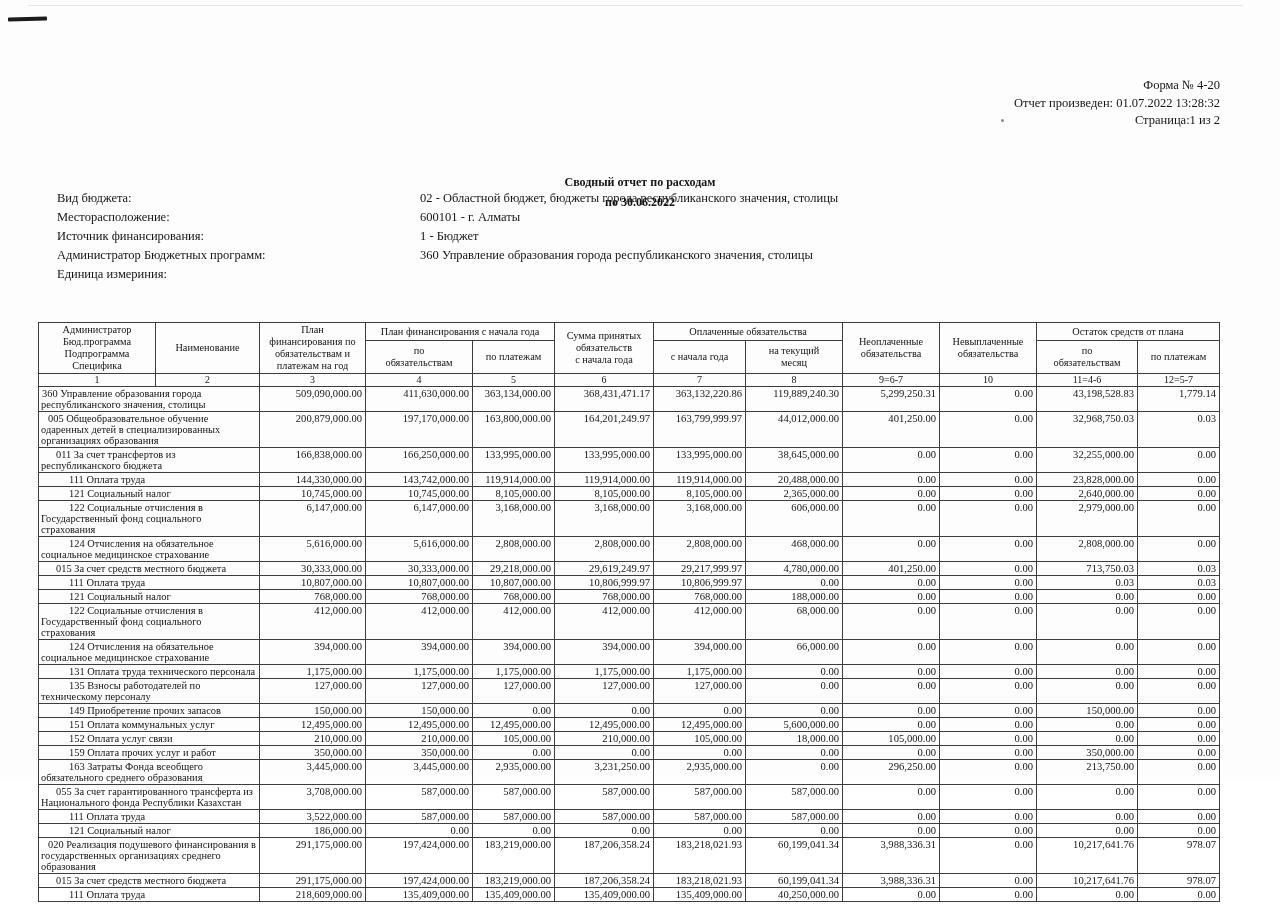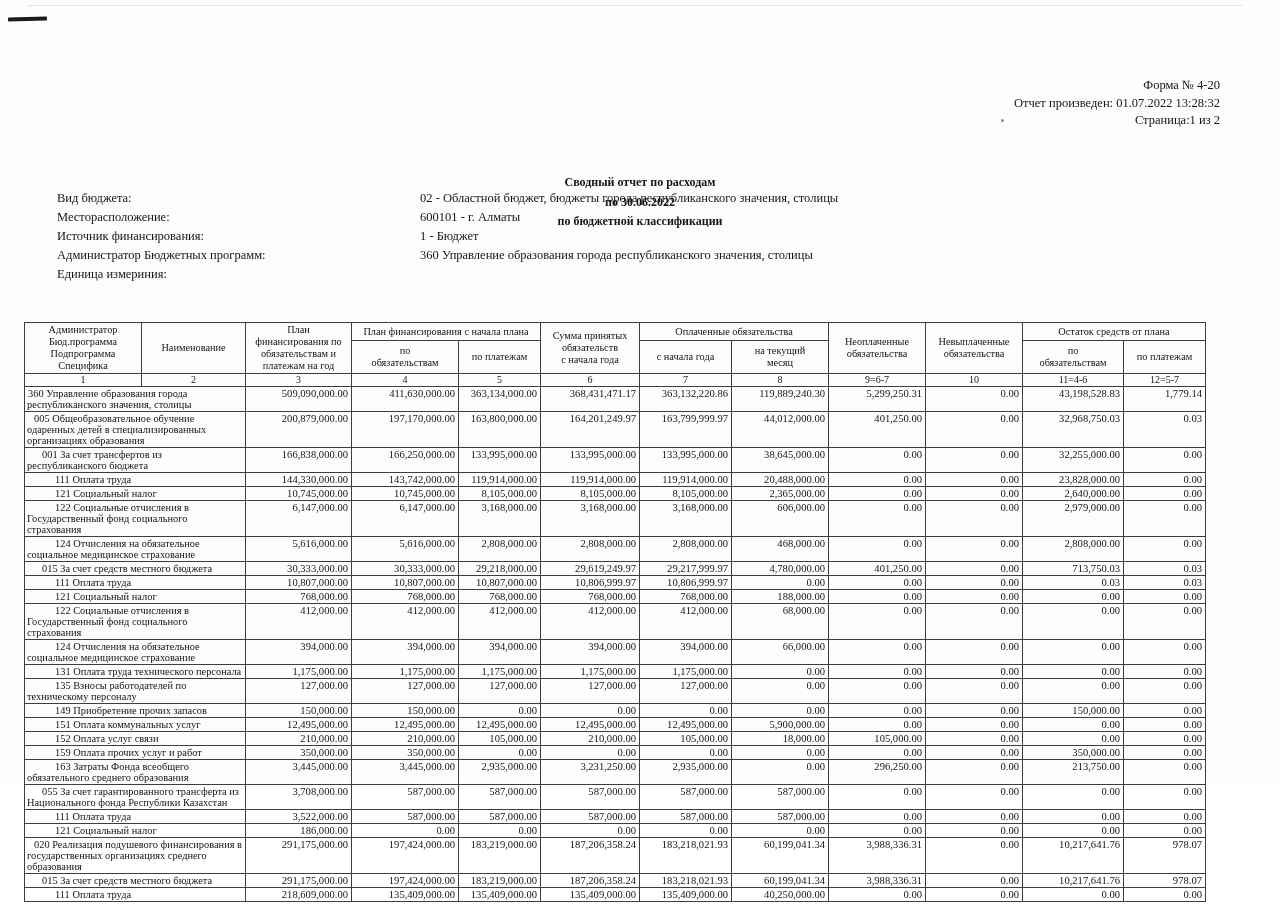--- a/index.html
+++ b/index.html
@@ -20,21 +20,21 @@
   .meta-top { position:absolute; top:77px; right:60px; text-align:right; font-size:12.5px; line-height:17.5px; }
 
   .title-block { position:absolute; top:126px; left:0; width:100%; text-align:center;
                  font-size:12px; font-weight:bold; line-height:19.5px;margin-top:47px; }
 
   .info-block { position:absolute; top:189px; left:57px; width:1160px; font-size:12.5px; }
   .info-row   { display:flex; align-items:flex-start; }
   .info-label { width:363px; flex:none; line-height:19px; }
   .info-value { width:772px; line-height:19px; }
 
-  table.report { position:absolute; top:322px; left:24px; width:1181px;
+  table.report { position:absolute; top:322px; left:38px; width:1181px;
                  border-collapse:collapse; table-layout:fixed; }
   table.report th, table.report td { border:1px solid #3d3d3d; overflow:hidden; }
   thead th { font-weight:normal; font-size:10.3px; text-align:center; vertical-align:middle;
              padding:1px 2px; line-height:12px; white-space:pre-line; }
   tr.nums td { font-size:10px; text-align:center; padding:0 2px; line-height:12px; }
   td.name { font-size:10.4px; line-height:11px; padding:1px 2px; vertical-align:top; }
   td.num  { font-size:10.6px; line-height:11px; padding:1px 3px 1px 2px; text-align:right; vertical-align:top;
             font-family:"Liberation Serif", serif; }
   .ind0 { text-indent:1px; }
   .ind1 { text-indent:7px; }
@@ -52,21 +52,20 @@
 
   <div class="meta-top">
     <div>Форма № 4-20</div>
     <div>Отчет произведен: 01.07.2022 13:28:32</div>
     <div>Страница:1 из 2</div>
   </div>
 
   <div class="title-block">
     <div>Сводный отчет по расходам</div>
     <div>по 30.06.2022</div>
-    <div>по бюджетной классификации</div>
   </div>
 
   <div class="info-block">
     <div class="info-row">
       <div class="info-label">Вид бюджета:</div>
       <div class="info-value">02 - Областной бюджет, бюджеты города республиканского значения, столицы</div>
     </div>
     <div class="info-row">
       <div class="info-label">Месторасположение:</div>
       <div class="info-value">600101 - г. Алматы</div>
@@ -103,21 +102,21 @@
       <tr>
         <th rowspan="2">Администратор
 Бюд.программа
 Подпрограмма
 Специфика</th>
         <th rowspan="2">Наименование</th>
         <th rowspan="2">План
 финансирования по
 обязательствам и
 платежам на год</th>
-        <th colspan="2">План финансирования с начала плана</th>
+        <th colspan="2">План финансирования с начала года</th>
         <th rowspan="2">Сумма принятых
 обязательств
 с начала года</th>
         <th colspan="2">Оплаченные обязательства</th>
         <th rowspan="2">Неоплаченные
 обязательства</th>
         <th rowspan="2">Невыплаченные
 обязательства</th>
         <th colspan="2">Остаток средств от плана</th>
       </tr>
@@ -168,21 +167,21 @@
           <td class="num">163,800,000.00</td>
           <td class="num">164,201,249.97</td>
           <td class="num">163,799,999.97</td>
           <td class="num">44,012,000.00</td>
           <td class="num">401,250.00</td>
           <td class="num">0.00</td>
           <td class="num">32,968,750.03</td>
           <td class="num">0.03</td>
         </tr>
         <tr>
-          <td colspan="2" class="name ind2">001  За счет трансфертов из республиканского бюджета</td>
+          <td colspan="2" class="name ind2">011  За счет трансфертов из республиканского бюджета</td>
           <td class="num">166,838,000.00</td>
           <td class="num">166,250,000.00</td>
           <td class="num">133,995,000.00</td>
           <td class="num">133,995,000.00</td>
           <td class="num">133,995,000.00</td>
           <td class="num">38,645,000.00</td>
           <td class="num">0.00</td>
           <td class="num">0.00</td>
           <td class="num">32,255,000.00</td>
           <td class="num">0.00</td>
@@ -343,21 +342,21 @@
           <td class="num">150,000.00</td>
           <td class="num">0.00</td>
         </tr>
         <tr>
           <td colspan="2" class="name ind3">151  Оплата коммунальных услуг</td>
           <td class="num">12,495,000.00</td>
           <td class="num">12,495,000.00</td>
           <td class="num">12,495,000.00</td>
           <td class="num">12,495,000.00</td>
           <td class="num">12,495,000.00</td>
-          <td class="num">5,900,000.00</td>
+          <td class="num">5,600,000.00</td>
           <td class="num">0.00</td>
           <td class="num">0.00</td>
           <td class="num">0.00</td>
           <td class="num">0.00</td>
         </tr>
         <tr>
           <td colspan="2" class="name ind3">152  Оплата услуг связи</td>
           <td class="num">210,000.00</td>
           <td class="num">210,000.00</td>
           <td class="num">105,000.00</td>

